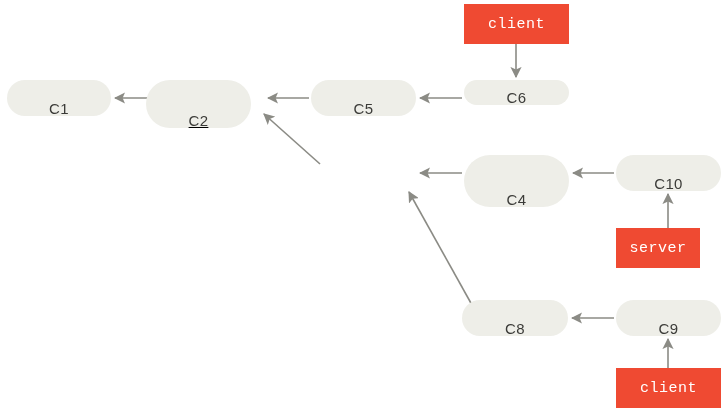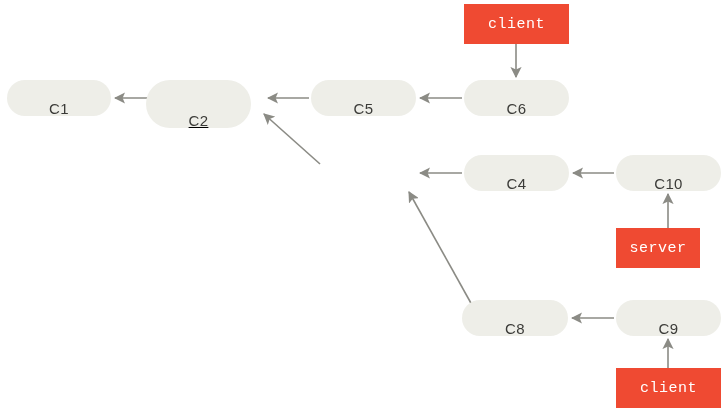--- a/index.html
+++ b/index.html
@@ -99,26 +99,26 @@
   </div>
 
   <div class="commit-node" style="left:146px; top:80px; width:105px; height:48px;text-decoration:underline;">
     <span class="commit-label">C2</span>
   </div>
 
   <div class="commit-node" style="left:311px; top:80px; width:105px; height:36px;">
     <span class="commit-label">C5</span>
   </div>
 
-  <div class="commit-node" style="left:464px; top:80px; width:105px; height:36px;">
+  <div class="commit-node" style="left:464px; top:80px; width:105px; height:25px;">
     <span class="commit-label">C6</span>
   </div>
 
 
-  <div class="commit-node" style="left:464px; top:155px; width:105px; height:36px;">
+  <div class="commit-node" style="left:464px; top:155px; width:105px; height:52px;">
     <span class="commit-label">C4</span>
   </div>
 
   <div class="commit-node" style="left:616px; top:155px; width:105px; height:36px;">
     <span class="commit-label">C10</span>
   </div>
 
   <div class="commit-node" style="left:462px; top:300px; width:106px; height:36px;">
     <span class="commit-label">C8</span>
   </div>

